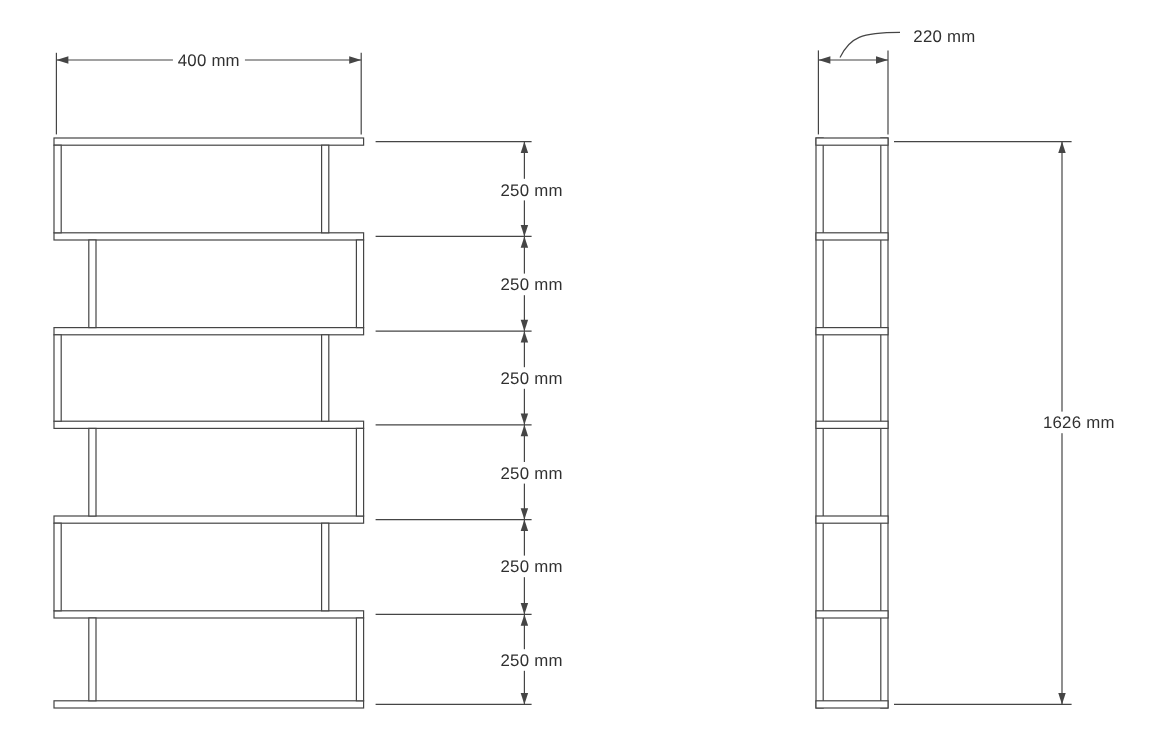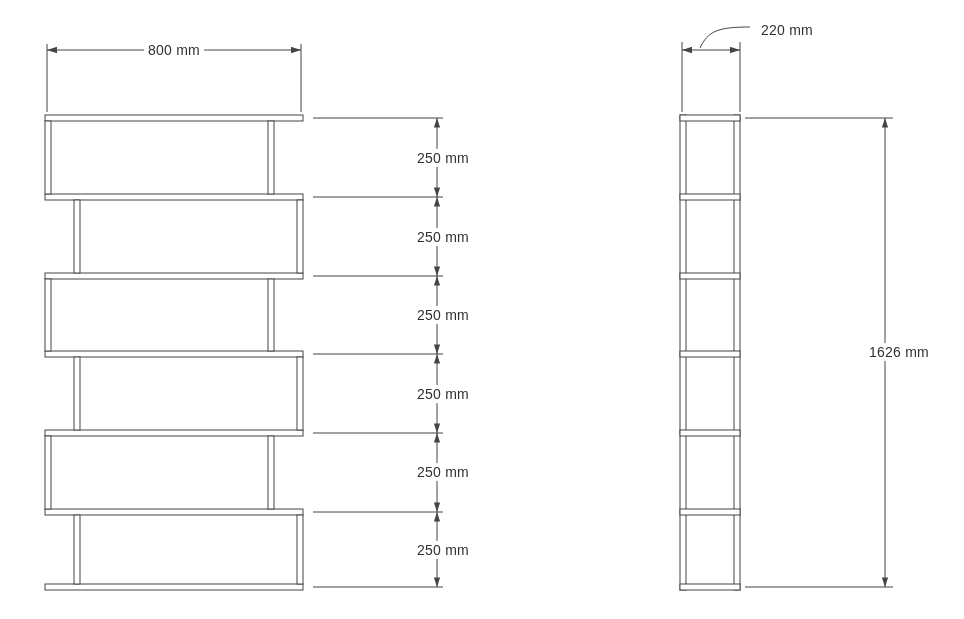--- a/index.html
+++ b/index.html
@@ -133,21 +133,21 @@
       <line x1="745" y1="587" x2="893" y2="587"></line>
       <line x1="885" y1="118" x2="885" y2="587"></line>
     </g>
     <g fill="currentColor" stroke="none">
       <polygon points="885,118 881.9,127.5 888.1,127.5"></polygon>
       <polygon points="885,587 881.9,577.5 888.1,577.5"></polygon>
     </g>
 
   </svg>
 
-  <div class="dim-label" style="left:174px; top:50px;">800 mm</div>
+  <div class="dim-label" style="left:174px; top:50px;">400 mm</div>
 
   <div class="dim-label" style="left:443px; top:158px;">250 mm</div>
   <div class="dim-label" style="left:443px; top:237px;">250 mm</div>
   <div class="dim-label" style="left:443px; top:315px;">250 mm</div>
   <div class="dim-label" style="left:443px; top:394px;">250 mm</div>
   <div class="dim-label" style="left:443px; top:472px;">250 mm</div>
   <div class="dim-label" style="left:443px; top:550px;">250 mm</div>
 
   <div class="dim-label" style="left:787px; top:30px;">220 mm</div>
 

